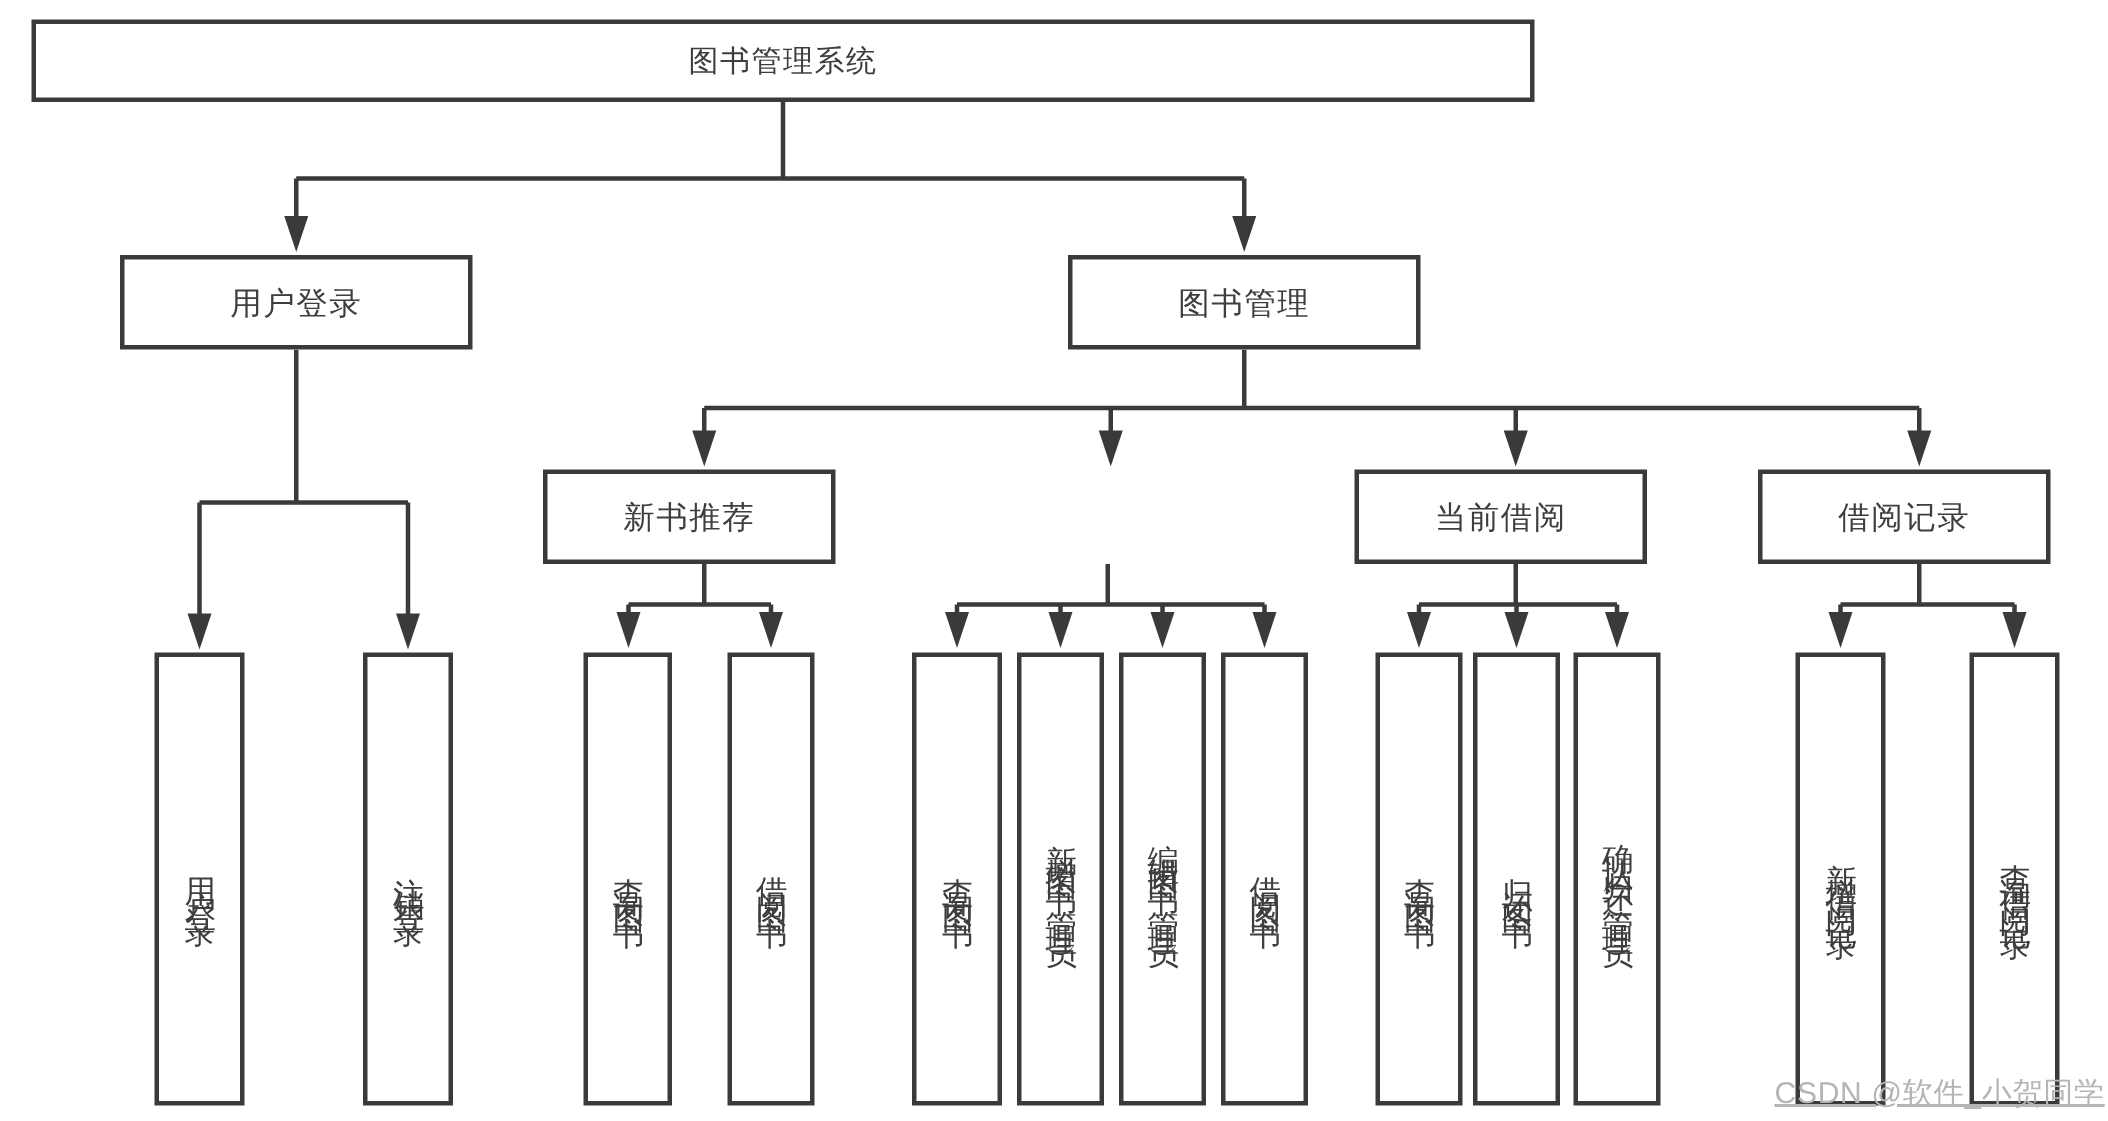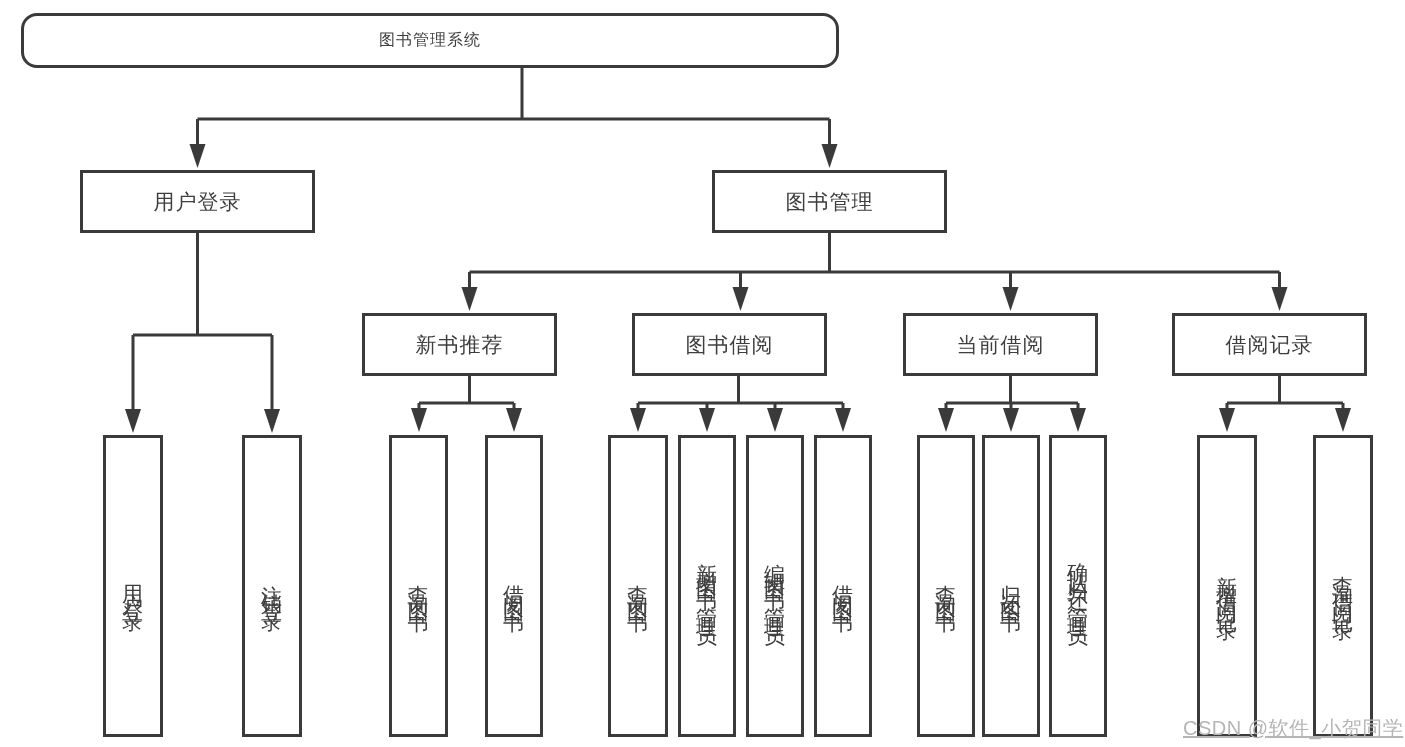--- a/index.html
+++ b/index.html
@@ -21,21 +21,21 @@
   .c-head{fill:var(--line);stroke:none;}
   .node{
     position:absolute;
     box-sizing:border-box;
     border:3px solid var(--line);
     background:#fff;
     display:flex;align-items:center;justify-content:center;
     color:var(--text);
     z-index:1;
   }
-  .root{left:21px;top:13px;width:818px;height:55px;font-size:16px;letter-spacing:1px;border-radius:16px;}
+  .root{left:21px;top:13px;width:1002px;height:55px;font-size:20px;letter-spacing:1px;}
   .lvl2{top:170px;width:235px;height:63px;font-size:21px;letter-spacing:1px;}
   .lvl3{top:313px;width:195px;height:63px;font-size:21px;letter-spacing:1px;}
   .n-login{left:80px;}
   .n-mgmt{left:712px;text-align:right;}
   .n-recommend{left:362px;}
   .n-borrow{left:632px;}
   .n-current{left:903px;}
   .n-records{left:1172px;}
   .leaf{
     top:435px;height:302px;width:58px;
@@ -112,23 +112,20 @@
   <div class="node lvl2 n-login">
     <span>用户登录</span>
   </div>
   <div class="node lvl2 n-mgmt">
     <span>图书管理</span>
   </div>
 
   <div class="node lvl3 n-recommend">
     <span>新书推荐</span>
   </div>
-  <div class="node lvl3 n-borrow">
-    <span>图书借阅</span>
-  </div>
   <div class="node lvl3 n-records">
     <span>借阅记录</span>
   </div>
   <div class="node lvl3 n-current">
     <span>当前借阅</span>
   </div>
 
   <div class="node leaf g1a">
     <span class="vtext">用户登录</span>
   </div>

